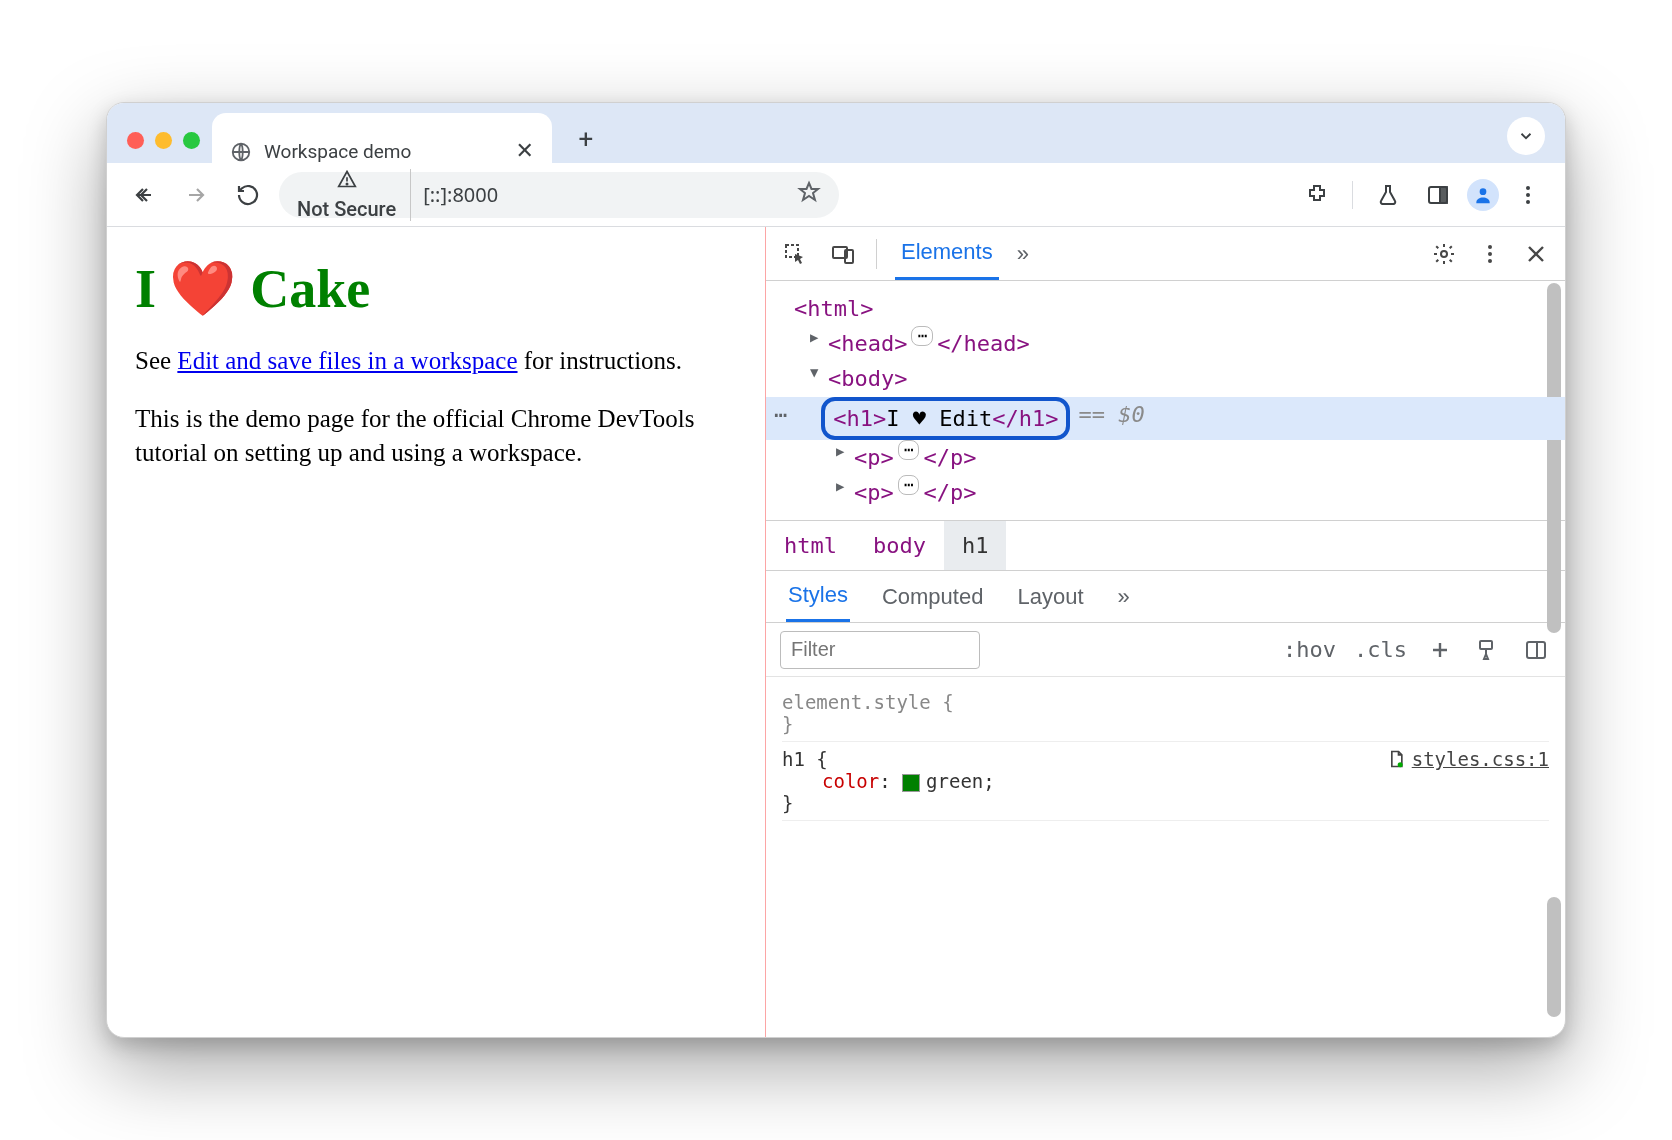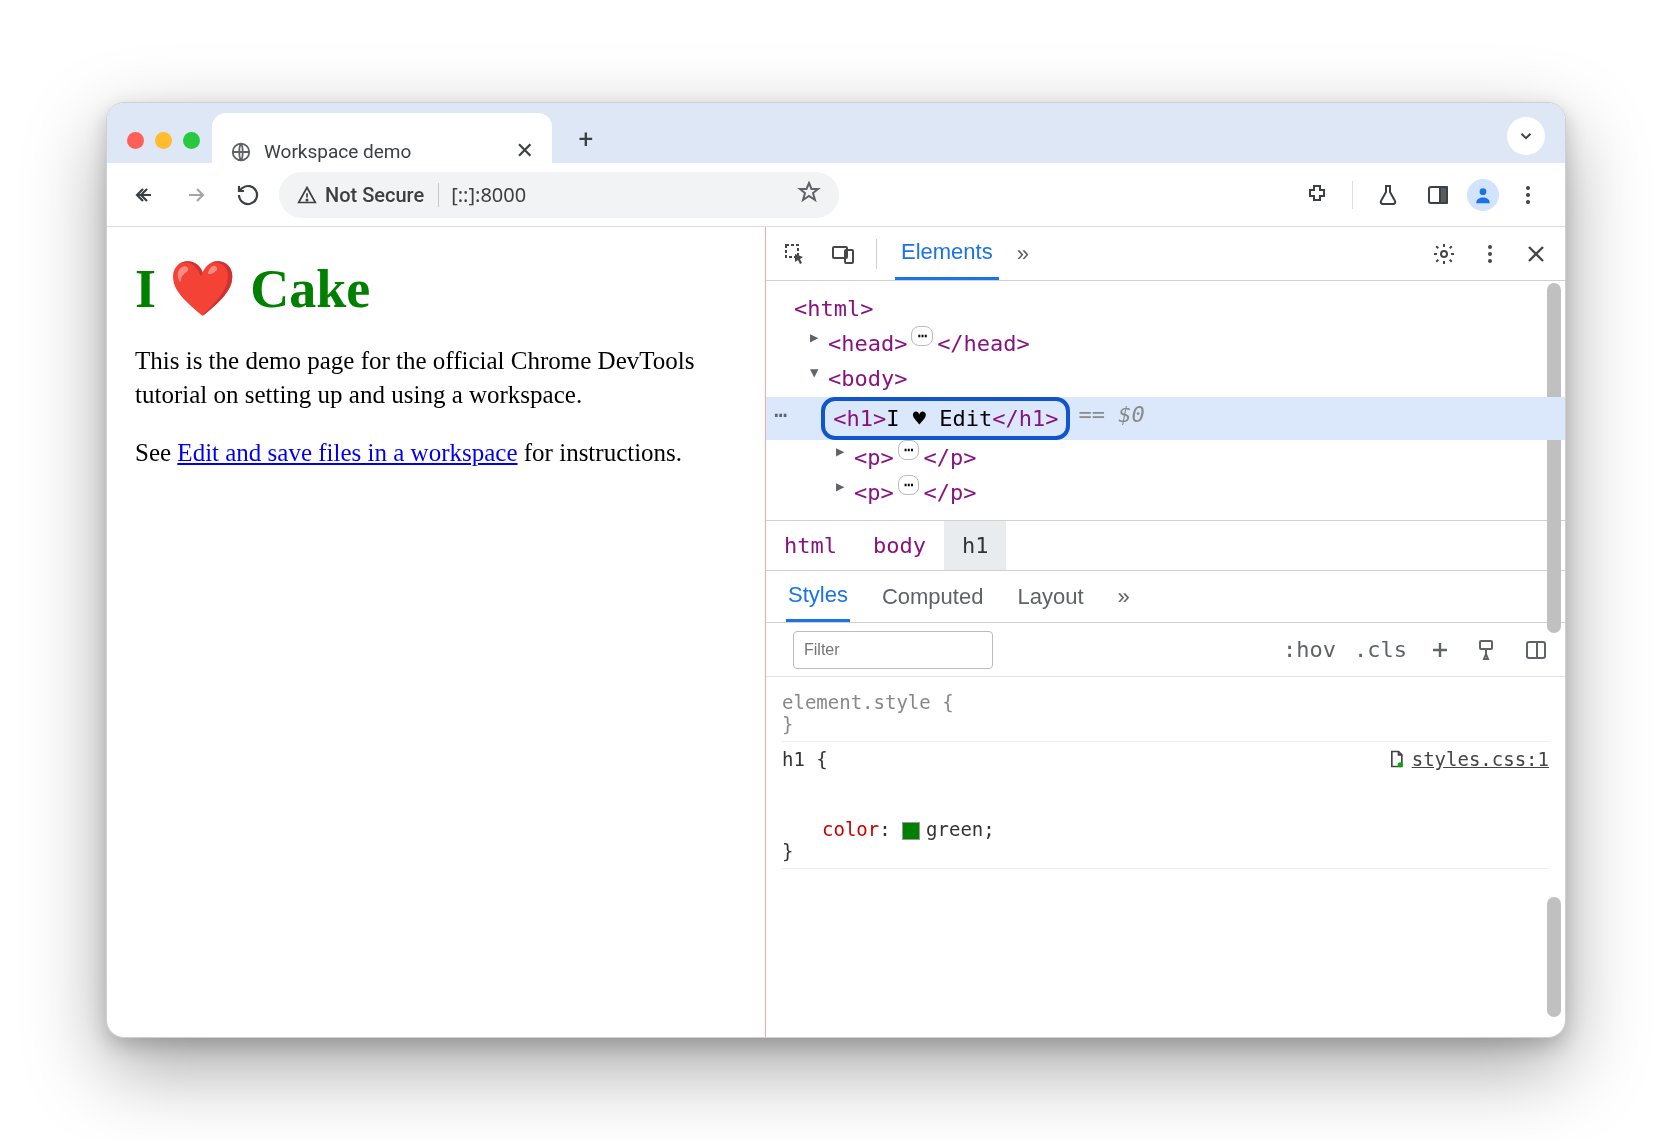--- a/index.html
+++ b/index.html
@@ -92,21 +92,21 @@
     background:#f1f3f4;
     border-radius:23px;
     display:flex;
     align-items:center;
     padding:0 18px;
     gap:12px;
     font-size:20px;
   }
   .notsecure {
     display:flex;align-items:center;gap:8px;color:#3c4043;font-weight:500;
-    border-right:1px solid #c7c7c7;padding-right:14px;
+    border-right:1px solid #c7c7c7;padding-right:14px;flex-direction:column;
   }
   .notsecure svg{width:20px;height:20px;}
   .url { color:#3c4043; font-family: ui-sans-serif, system-ui; }
   .omnibox .star { margin-left:auto;color:#5f6368; }
   .tool-right { display:flex;align-items:center;gap:8px;margin-left:auto; }
   .tool-right .sep { width:1px;height:28px;background:#dadce0;margin:0 6px; }
   .avatar { width:32px;height:32px;border-radius:50%;background:#d2e3fc;display:flex;align-items:center;justify-content:center; }
   .avatar svg{width:20px;height:20px;fill:#1a73e8;}
   
   .content {
@@ -200,21 +200,21 @@
   .subtabs .st.active{color:#1a73e8;border-bottom:3px solid #1a73e8;padding:11px 2px;}
   .subtabs .st{padding:11px 2px;}
   .filterrow{
     height:54px;display:flex;align-items:center;padding:0 14px;gap:18px;
     border-bottom:1px solid #e3e3e3;
     font-family: ui-monospace, Menlo, monospace;
     font-size:22px;color:#5f6368;
   }
   .filterrow input{
     width:200px;height:38px;border:1px solid #bcbcbc;border-radius:4px;
-    padding:0 10px;font-size:16px;color:#333;margin-left:13px;
+    padding:0 10px;font-size:20px;color:#333;
   }
   .filterrow .grow{flex:1;}
   .filterrow .ic{display:flex;align-items:center;justify-content:center;width:30px;height:30px;}
   .filterrow svg{width:24px;height:24px;}
   .styles{
     flex:1;overflow:auto;
     font-family: ui-monospace, Menlo, monospace;
     font-size:19px;
     padding:8px 16px;
   }
@@ -334,24 +334,24 @@
       </div>
     </div>
   </div>
 
   <div class="content">
 
     <div class="page">
       <h1>
         <span>I </span><span class="heart">❤️</span><span> Cake</span>
       </h1>
-      <p>This is the demo page for the official Chrome DevTools tutorial on setting up and using a workspace.</p>
       <p>
         <span>See </span><a href="#">Edit and save files in a workspace</a><span> for instructions.</span>
       </p>
+      <p>This is the demo page for the official Chrome DevTools tutorial on setting up and using a workspace.</p>
     </div>
 
     <div class="devtools">
       <div class="dt-scroll"></div>
       <div class="dt-scroll2"></div>
 
       <div class="dt-toolbar">
         <div class="ibtn">
           <svg viewBox="0 0 24 24" fill="none" stroke="currentColor" stroke-width="2">
               <rect x="3" y="3" width="12" height="12" stroke-dasharray="3 2"></rect>
@@ -450,21 +450,21 @@
         <div class="rule">
           <span class="src">
             <svg viewBox="0 0 24 24" fill="none" stroke="currentColor" stroke-width="2">
                 <path d="M7 3h8l4 4v14H7z"></path>
                 <path d="M15 3v4h4"></path>
                 <circle cx="17" cy="19" r="3" fill="#0a0" stroke="none"></circle>
               </svg>
             <span>styles.css:1</span>
           </span>
           <div><span class="sel">h1 {</span></div>
-          <div style="padding-left:40px;margin-top:48px;">
+          <div style="padding-left:40px;">
             <span class="prop">color</span><span class="sel">: </span><span class="swatch"></span><span class="val">green</span><span class="sel">;</span>
           </div>
           <div><span class="brace">}</span></div>
         </div>
       </div>
     </div>
 
   </div>
 </div>
 

